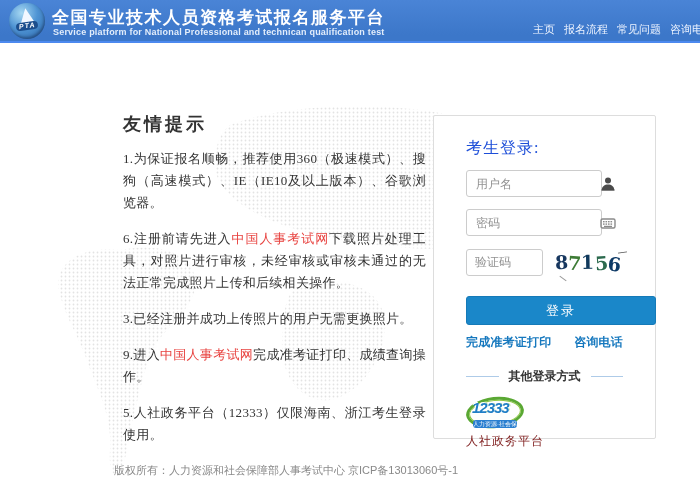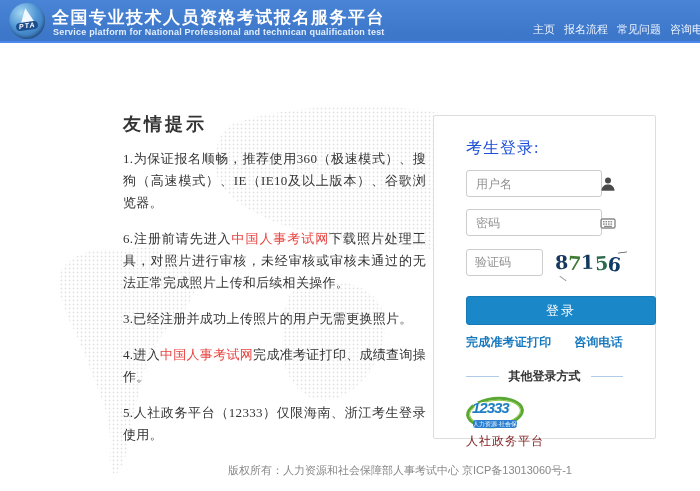--- a/index.html
+++ b/index.html
@@ -81,21 +81,21 @@
   .logo12333 .num { position:absolute; left:6px; top:2px; font-size:15px; font-weight:900; font-style:italic;
                     color:#1f7ec6; letter-spacing:-1px;
                     text-shadow:1px 1px 0 #fff, -1px -1px 0 #fff, 1px 0 0 #b8e07a; }
   .logo12333 .banner { position:absolute; left:7px; bottom:0px; width:44px; height:8px; background:#2a7fd0;
                        border-radius:3px; color:#fff; font-size:6px; line-height:8px; text-align:center;
                        overflow:hidden; white-space:nowrap; }
   .altlabel { margin-top:5px; font-size:12px; color:#7f1d1d;
               font-family:"Liberation Serif","DejaVu Serif",serif; letter-spacing:1px; }
 
   
-  .footer { position:absolute; left:0; top:418px; width:572px; text-align:right;
+  .footer { position:absolute; left:0; top:418px; width:572px; text-align:center;
             font-size:11px; color:#888; }
 
   
   .user-svg { fill:#4a4a4a; }
   .kb-rect { fill:none; stroke:#8a8a8a; stroke-width:1.4; }
   .kb-key { fill:#8a8a8a; }
 </style>
 </head>
 <body>
 
@@ -126,21 +126,21 @@
     <path fill="url(#dots)" d="M230,70 C280,50 380,45 450,60 C530,70 600,90 620,130 C630,165 580,185 520,190 C460,198 380,195 320,180 C260,168 215,140 215,110 C215,90 220,78 230,70 Z"></path>
     <path fill="url(#dots)" d="M300,230 C340,220 380,230 385,265 C388,300 360,340 330,345 C300,348 280,320 282,285 C284,255 285,238 300,230 Z"></path>
     <path fill="url(#dots)" d="M520,300 C550,290 590,295 595,320 C598,345 570,360 540,358 C515,355 505,335 508,318 C510,308 512,303 520,300 Z"></path>
   </svg>
 
   <div class="tips">
     <h2>友情提示</h2>
     <p><span>1.为保证报名顺畅，推荐使用360（极速模式）、搜狗（高速模式）、IE（IE10及以上版本）、谷歌浏览器。</span><span class="red-link"></span><span></span></p>
     <p><span>6.注册前请先进入</span><span class="red-link">中国人事考试网</span><span>下载照片处理工具，对照片进行审核，未经审核或审核未通过的无法正常完成照片上传和后续相关操作。</span></p>
     <p><span>3.已经注册并成功上传照片的用户无需更换照片。</span><span class="red-link"></span><span></span></p>
-    <p><span>4.进入</span><span class="red-link">中国人事考试网</span><span>完成准考证打印、成绩查询操作。</span></p>
+    <p><span>9.进入</span><span class="red-link">中国人事考试网</span><span>完成准考证打印、成绩查询操作。</span></p>
     <p><span>5.人社政务平台（12333）仅限海南、浙江考生登录使用。</span><span class="red-link"></span><span></span></p>
   </div>
 
   <div class="panel">
     <h3>考生登录:</h3>
 
     <div class="fieldwrap">
       <input type="text" placeholder="用户名" style="">
       <svg class="f-icon" viewBox="0 0 16 16">
         <circle class="user-svg" cx="8" cy="4.6" r="3"></circle>

